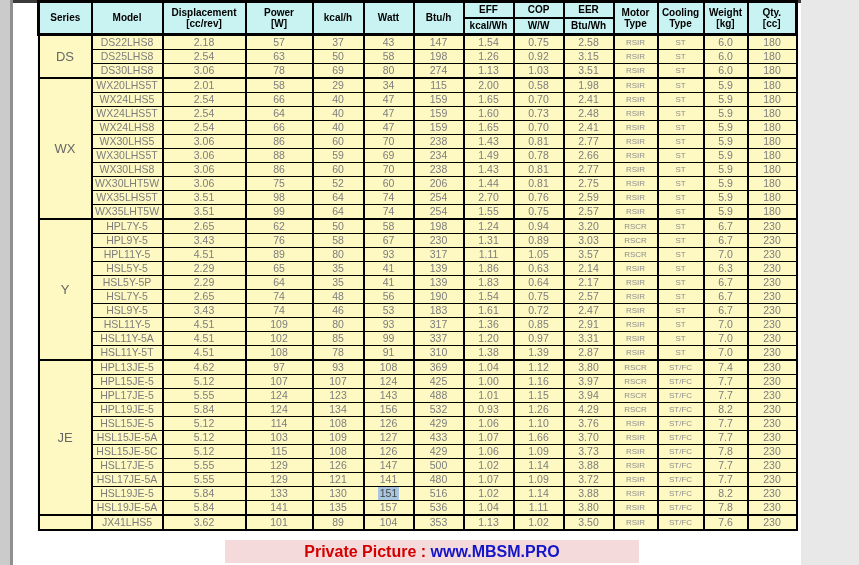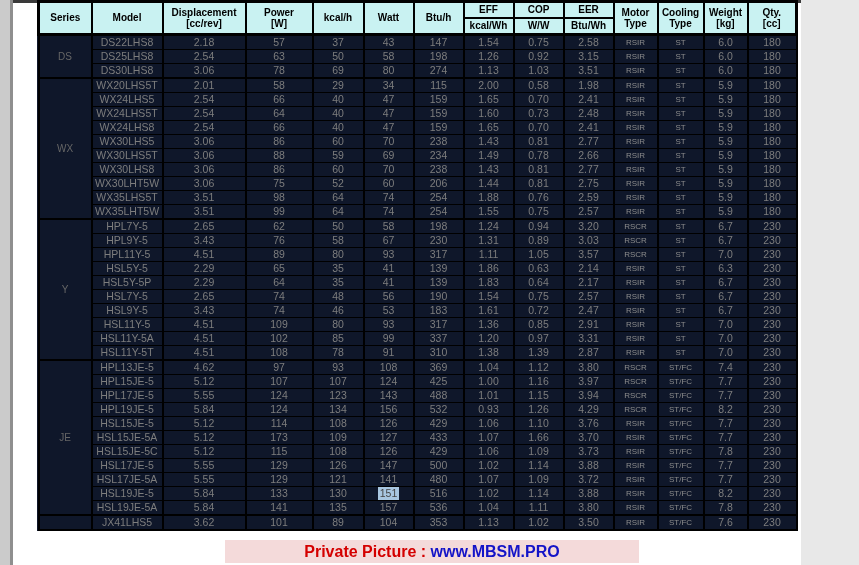--- a/index.html
+++ b/index.html
@@ -7,36 +7,36 @@
     width:859px;height:565px;position:relative;overflow:hidden;
     background:#ffffff;font-family:"Liberation Sans",sans-serif;
   }
   .top-strip{position:absolute;left:0;top:0;width:859px;height:3px;background:#3a3a3a;}
   .left-gray{position:absolute;left:0;top:0;width:10px;height:565px;background:#cbcbcb;}
   .left-line{position:absolute;left:10px;top:0;width:3px;height:565px;background:#8f8f8f;}
   .right-gray{position:absolute;left:801px;top:0;width:58px;height:565px;background:#e8e8e8;}
 
   table.spec{
     position:absolute;left:37px;top:0;width:758px;
-    border-collapse:collapse;table-layout:fixed;background:#0f172a;
+    border-collapse:collapse;table-layout:fixed;background:#fef9c3;
   }
   table.spec thead{border:3px solid #000;}
   table.spec tbody{border:2px solid #000;}
   table.spec th{
     background:#c9f2f2;border:2px solid #000;
     font-size:10px;font-weight:bold;color:#000;
     padding:0;line-height:1.15;text-align:center;vertical-align:middle;
     height:14px;overflow:hidden;white-space:nowrap;
   }
   table.spec td{
     border:1px solid #000;border-left-width:2px;border-right-width:2px;
     font-size:10.5px;color:#7d7d7d;text-align:center;vertical-align:middle;
     padding:0;height:13px;line-height:13px;overflow:hidden;white-space:nowrap;
   }
-  table.spec td.series-cell{font-size:10px;color:#666;}
+  table.spec td.series-cell{font-size:13px;color:#666;}
   table.spec td.small{font-size:8px;color:#8d8d8d;}
   .hl{background:#a8c6e0;color:#444;padding:9px 2px;}
 
   .banner{
     position:absolute;left:225px;top:540px;width:414px;height:23px;
     background:#f4dada;text-align:center;
     font-weight:bold;font-size:16px;line-height:23px;white-space:nowrap;
   }
   .banner .red{color:#d40000;}
   .banner .blue{color:#1414c8;}
@@ -259,21 +259,21 @@
         <td>5.9</td>
         <td>180</td>
       </tr>
       <tr>
         <td>WX35LHS5T</td>
         <td>3.51</td>
         <td>98</td>
         <td>64</td>
         <td>74</td>
         <td>254</td>
-        <td>1.88</td>
+        <td>2.70</td>
         <td>0.76</td>
         <td>2.59</td>
         <td class="small">RSIR</td>
         <td class="small">ST</td>
         <td>5.9</td>
         <td>180</td>
       </tr>
       <tr>
         <td>WX35LHT5W</td>
         <td>3.51</td>
@@ -516,21 +516,21 @@
         <td>1.10</td>
         <td>3.76</td>
         <td class="small">RSIR</td>
         <td class="small">ST/FC</td>
         <td>7.7</td>
         <td>230</td>
       </tr>
       <tr>
         <td>HSL15JE-5A</td>
         <td>5.12</td>
-        <td>173</td>
+        <td>103</td>
         <td>109</td>
         <td>127</td>
         <td>433</td>
         <td>1.07</td>
         <td>1.66</td>
         <td>3.70</td>
         <td class="small">RSIR</td>
         <td class="small">ST/FC</td>
         <td>7.7</td>
         <td>230</td>

